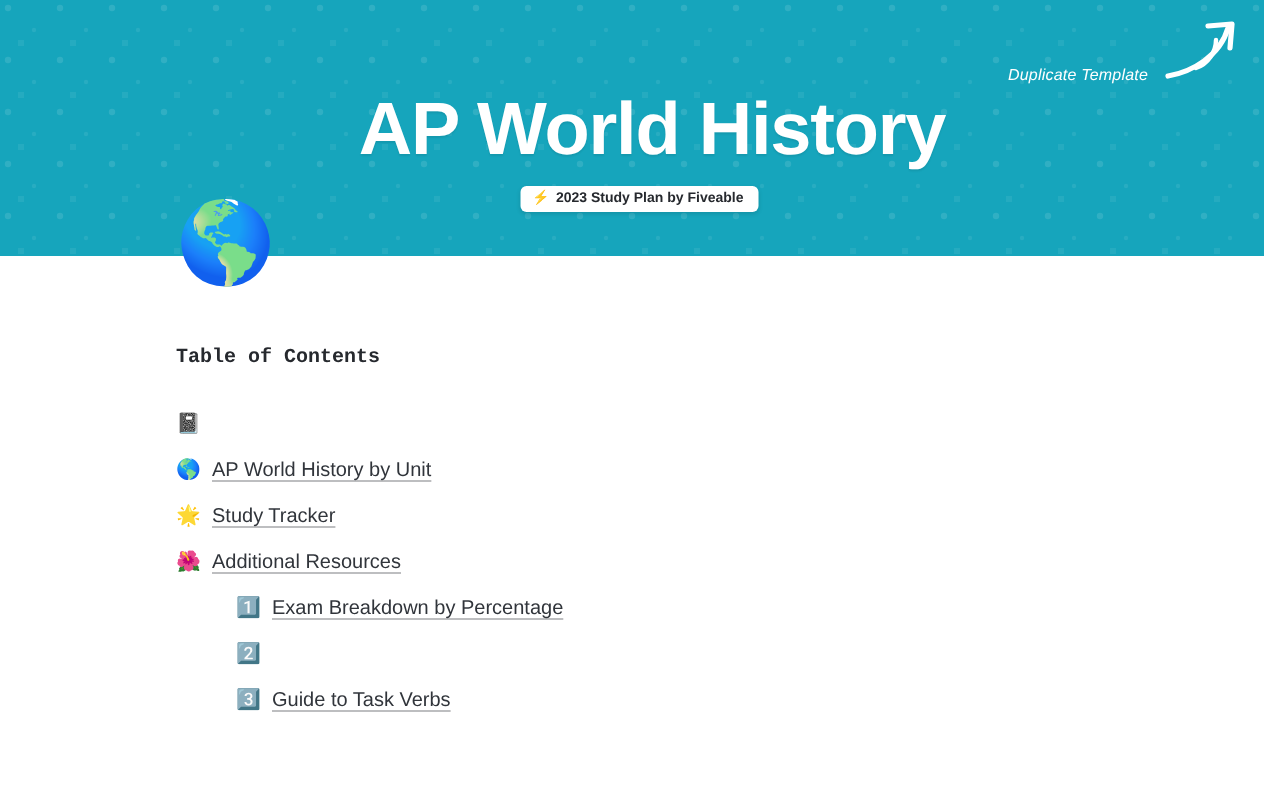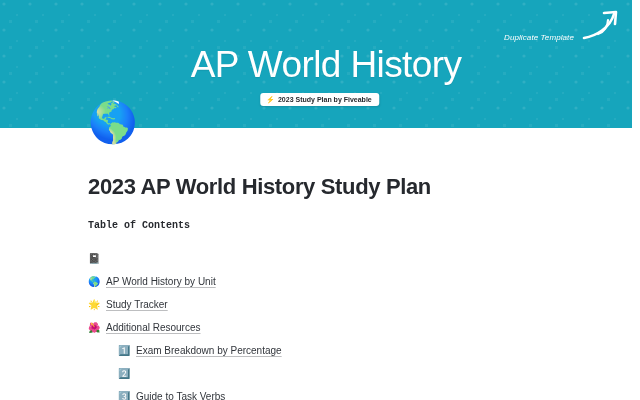--- a/index.html
+++ b/index.html
@@ -28,21 +28,21 @@
     opacity: 0.22;
   }
   .cover-title {
     position: absolute;
     top: 46px;
     left: 0;
     width: 100%;
     text-align: center;
     color: #ffffff;
     font-size: 37px;
-    font-weight: normal;
+    font-weight: bold;
     letter-spacing: -0.6px;
     line-height: 1;
     text-shadow: 0 1px 1px rgba(0,0,0,0.08);
     padding-left: 12px;
   }
   .cover-badge {
     position: absolute;
     top: 93px;
     left: 50%;
     transform: translateX(-50%);
@@ -183,21 +183,20 @@
       <path d="M24 5 L36 4 L35 16" stroke="#ffffff" stroke-width="2.6" fill="none" stroke-linecap="round" stroke-linejoin="round"></path>
       <path d="M18 26 C24 24 28 18 28 12" stroke="#ffffff" stroke-width="2.2" fill="none" stroke-linecap="round"></path>
     </svg>
   </div>
 
   <div class="gutter-top"></div>
 
   <div class="page-icon">🌎</div>
 
   <div class="body-wrap">
-    <div class="doc-title">2023 AP World History Study Plan</div>
     <div class="toc-heading">Table of Contents</div>
 
     <div class="toc-item">
       <span class="emoji">📓</span>
     </div>
     <div class="toc-item">
       <span class="emoji">🌎</span>
       <span class="label">AP World History by Unit</span>
     </div>
     <div class="toc-item">

